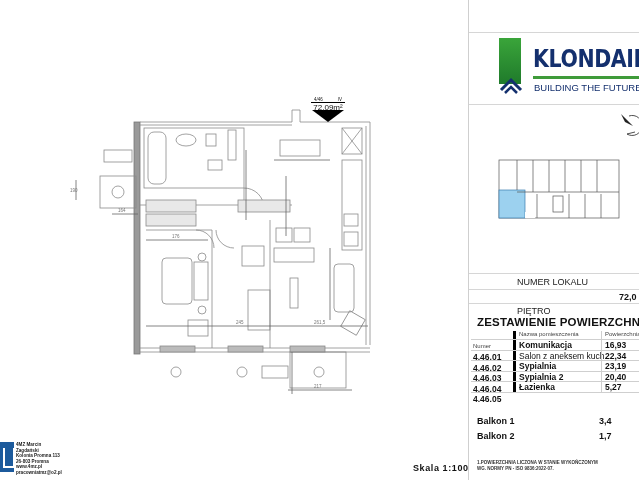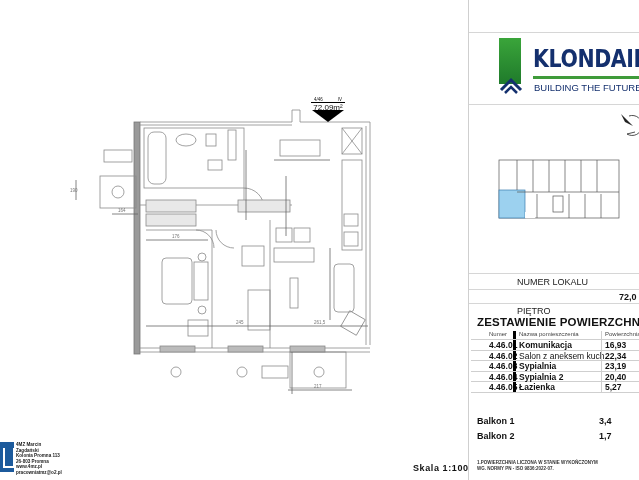--- a/index.html
+++ b/index.html
@@ -24,21 +24,21 @@
   .compass { position: absolute; left: 150px; top: 110px; }
   .keyplan { position: absolute; left: 28px; top: 158px; }
 
   .meta-row { position: absolute; left: 8px; font-size: 9px; color: #222; white-space: nowrap; padding-left: 40px; }
   .meta-val { position: absolute; left: 150px; font-size: 9px; font-weight: bold; }
   .sec-title { position: absolute; left: 8px; top: 316px; font-size: 11.5px; font-weight: bold; letter-spacing: 0.2px; white-space: nowrap; }
 
   .tbl { position: absolute; left: 2px; top: 331px; width: 169px; }
   .tbl .tr { position: relative; height: 10.5px; border-bottom: 1px solid #cfcfcf; font-size: 8.5px; white-space: nowrap; }
   .tbl .tr.hdr { height: 9px; font-size: 6px; color: #444; }
-  .tbl .c1 { position: absolute; left: 2px; top: 0; font-weight: bold; margin-left: 16px; }
+  .tbl .c1 { position: absolute; left: 2px; top: 12px; font-weight: bold; }
   .tbl .c2 { position: absolute; left: 42px; top: 0; font-weight: bold; border-left: 3px solid #000000; padding-left: 3px; height: 100%; }
   .tbl .c3 { position: absolute; left: 130px; top: 0; font-weight: bold; border-left: 1px solid #cfcfcf; padding-left: 3px; height: 100%; }
   .tbl .hdr .c1, .tbl .hdr .c2, .tbl .hdr .c3 { font-weight: normal; }
   .tbl .c2.norm { font-weight: normal; }
 
   .balc { position: absolute; left: 8px; font-size: 9px; font-weight: bold; white-space: nowrap; }
   .balc-val { position: absolute; left: 130px; font-size: 9px; font-weight: bold; }
 
   .footnote { position: absolute; left: 8px; top: 460px; font-size: 4.5px; font-weight: bold; line-height: 6px; color: #333; white-space: nowrap; }
 

